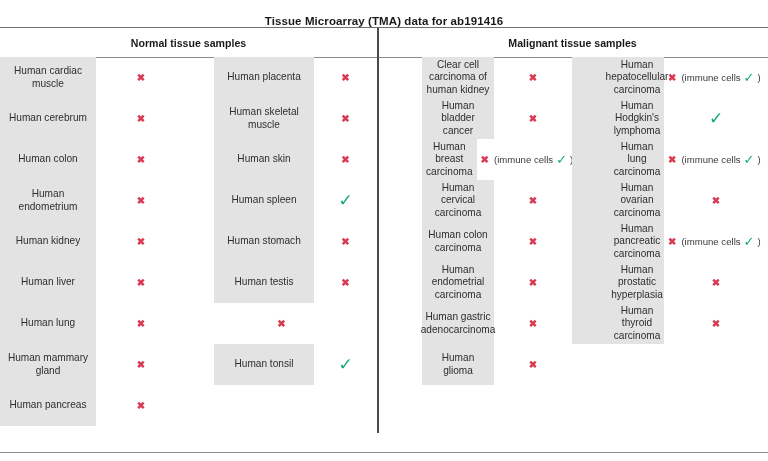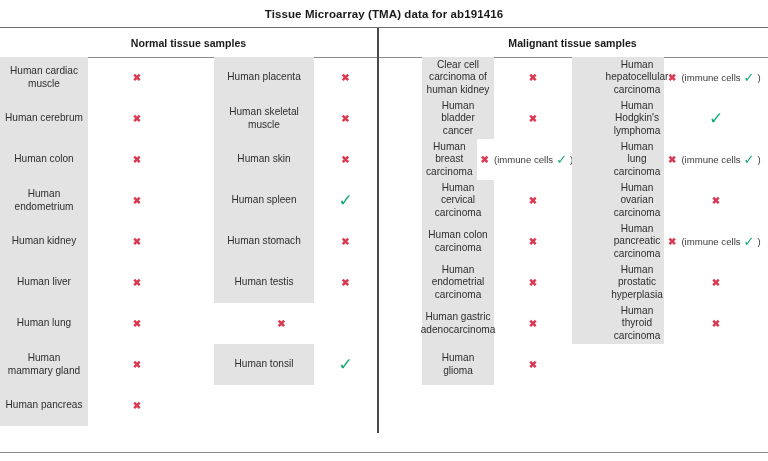--- a/index.html
+++ b/index.html
@@ -27,21 +27,21 @@
 
   
   .title-band {
     position: absolute;
     left: 0;
     top: 0;
     width: 768px;
     height: 27px;
     border-bottom: 1.6px solid #6f6f6f;
     display: flex;
-    align-items: center;
+    align-items: flex-end;
     justify-content: center;
   }
   .title-text {
     font-size: 11.5px;
     font-weight: bold;
     color: #1a1a1a;
     letter-spacing: 0.1px;
   }
 
   
@@ -117,21 +117,21 @@
     display: flex;
     align-items: center;
     justify-content: center;
     text-align: center;
     font-size: 10.1px;
     line-height: 12.4px;
     color: #2e2e2e;
     height: 41px;
     padding: 0 4px;
   }
-  .col-1 .name-box { width: 88px; }
+  .col-1 .name-box { width: 96px; }
   .col-2 .name-box { width: 100px; margin-left: 28px; }
   .col-3 .name-box { width: 72px; margin-left: 41px; }
   .col-4 .name-box { width: 92px; padding-left: 42px; }
 
   .mark-box {
     flex: 1;
     display: flex;
     align-items: center;
     justify-content: center;
     height: 41px;

